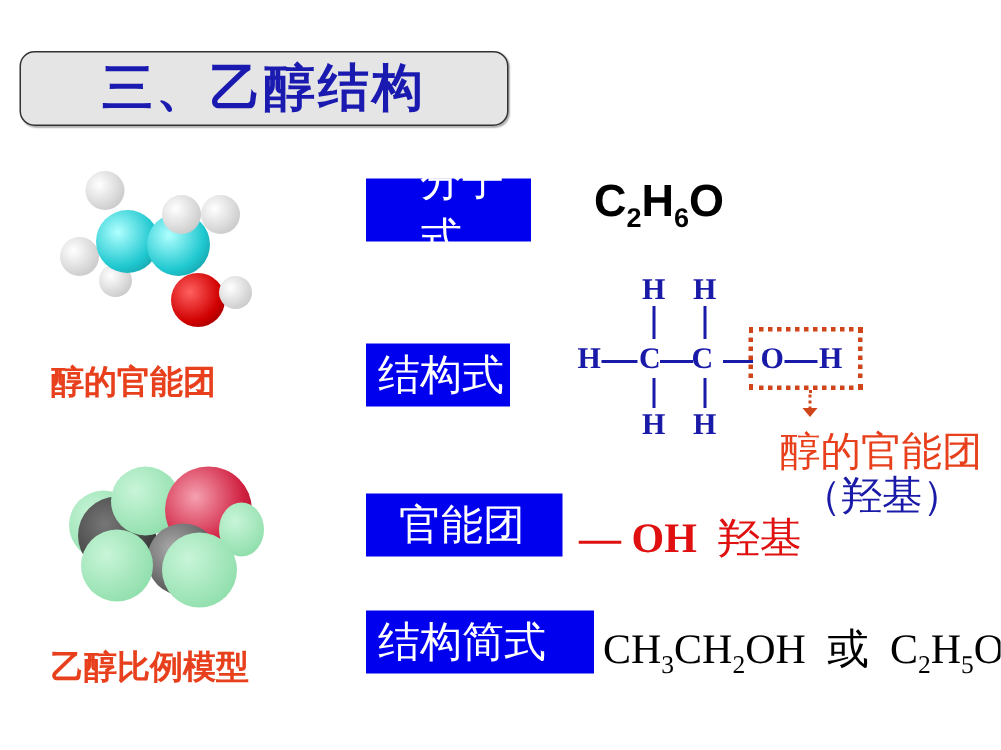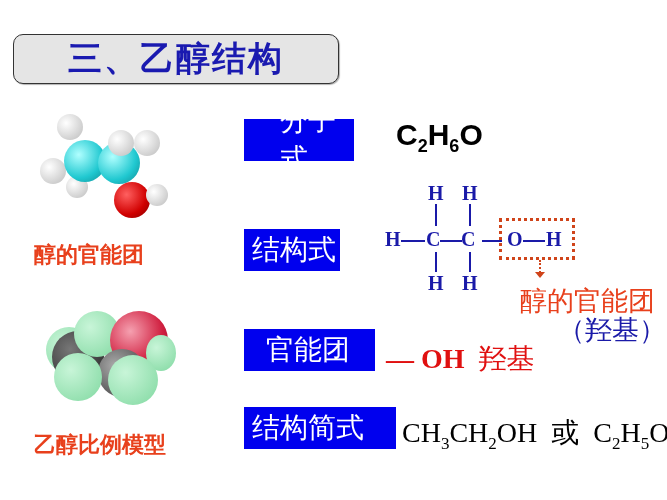--- a/index.html
+++ b/index.html
@@ -91,21 +91,21 @@
   <span class="a" style="left:161px;top:46px;">H</span>
   <div class="vline" style="left:50px;top:70px;height:20px;"></div>
   <div class="vline" style="left:84px;top:70px;height:20px;"></div>
   <span class="a" style="left:43px;top:90px;">H</span>
   <span class="a" style="left:77px;top:90px;">H</span>
 </div>
 <div class="dotbox"></div>
 <div class="arrow"></div>
 <div class="arrowhead"></div>
 <div class="red-text" style="left:520px;top:283px;">醇的官能团</div>
-<div class="red-text" style="left:534px;top:312px;color:#1a1aa8;margin-left:24px;">（羟基）</div>
+<div class="red-text" style="left:534px;top:312px;color:#1a1aa8;">（羟基）</div>
 
 <div class="oh-line">
   <span>—</span>&nbsp;<span>OH</span>&nbsp;&nbsp;<span style="font-family:'DejaVu Sans',sans-serif;font-weight:normal;">羟基</span>
 </div>
 
 <div class="cond">
   <span>CH</span><sub>3</sub><span>CH</span><sub>2</sub><span>OH</span>
   &nbsp;<span style="font-family:'DejaVu Sans',sans-serif;">或</span>&nbsp;
   <span>C</span><sub>2</sub><span>H</span><sub>5</sub><span>OH</span>
 </div>

